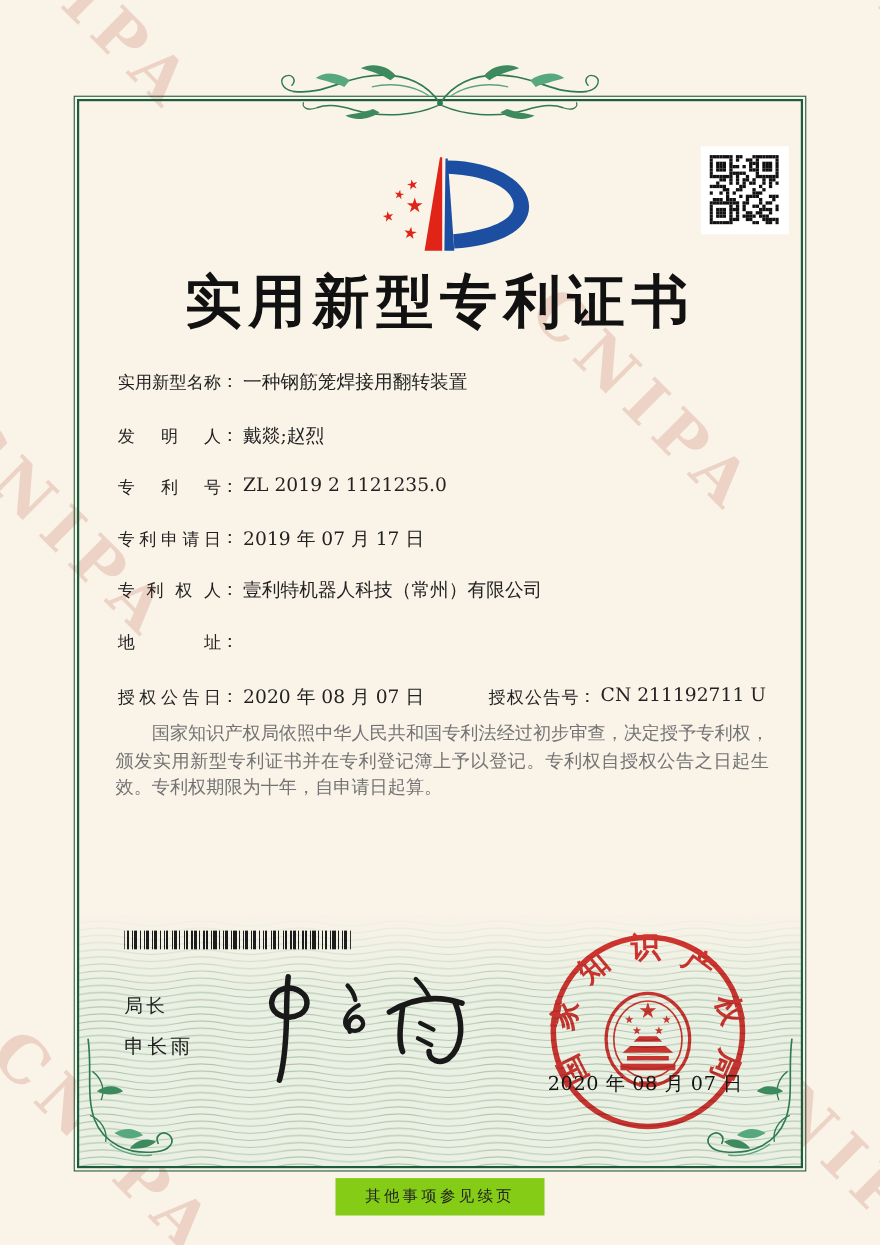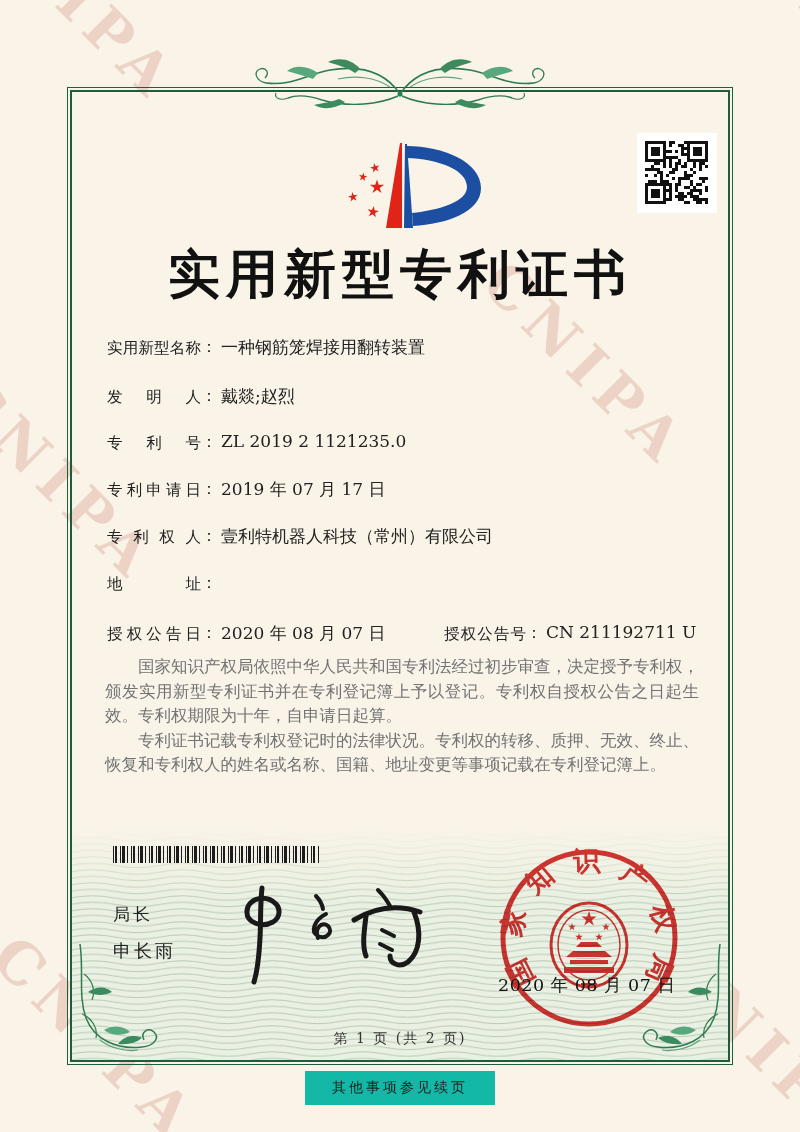--- a/index.html
+++ b/index.html
@@ -48,21 +48,21 @@
       font-family:"DejaVu Sans","Liberation Sans",sans-serif;}
   .sig-name{position:absolute;left:113px;top:939px;font-size:18px;letter-spacing:3px;color:#222;
       font-family:"DejaVu Sans","Liberation Sans",sans-serif;}
 
   .seal-wrap{position:absolute;left:496px;top:845px;width:186px;height:186px;mix-blend-mode:multiply;}
   .seal-date{position:absolute;left:498px;top:973px;width:150px;font-size:17.5px;color:#121212;
       letter-spacing:0.5px;white-space:nowrap;}
 
   .pageinfo{position:absolute;left:0;top:1030px;width:100%;text-align:center;
       font-size:14px;letter-spacing:2px;color:#333;}
-  .note{position:absolute;left:305px;top:1071px;width:190px;height:34px;background:#14b8a6;
+  .note{position:absolute;left:305px;top:1071px;width:190px;height:34px;background:#84cc16;
       display:flex;align-items:center;justify-content:center;font-size:14px;letter-spacing:3px;color:#222;}
 </style>
 </head>
 <body>
 
 <div class="page">
 
   <span class="wm" style="left:-55px;top:-35px;">CNIPA</span>
   <span class="wm" style="left:688px;top:-35px;">CNIPA</span>
   <span class="wm" style="left:455px;top:330px;">CNIPA</span>
@@ -402,21 +402,20 @@
       <span class="val">2020 年 08 月 07 日</span>
   </div>
   <div class="frow" style="top:622px;left:444px;">
     <span class="lbl2">授权公告号</span>
       <span class="colon">：</span>
       <span class="val">CN 211192711 U</span>
   </div>
 
   <div class="paras">
     <p>国家知识产权局依照中华人民共和国专利法经过初步审查，决定授予专利权，颁发实用新型专利证书并在专利登记簿上予以登记。专利权自授权公告之日起生效。专利权期限为十年，自申请日起算。</p>
-    <p>专利证书记载专利权登记时的法律状况。专利权的转移、质押、无效、终止、恢复和专利权人的姓名或名称、国籍、地址变更等事项记载在专利登记簿上。</p>
   </div>
 
   <div class="barcode"></div>
 
   <div class="sig-title">局长</div>
   <div class="sig-name">申长雨</div>
 
   <svg class="abs" style="left:230px;top:880px;" width="200" height="108" viewBox="0 0 200 108" fill="none" stroke="#191919" stroke-width="5" stroke-linecap="round" stroke-linejoin="round">
     <path d="M32,8 C30,26 31,40 30,58 C29,78 27,92 24,102"></path>
     <path d="M46,24 C36,14 18,18 17,31 C16,43 32,48 43,42 C51,37 50,28 46,24"></path>
@@ -450,16 +449,15 @@
           <path d="M70,112 L116,112 L109,106 L77,106 Z"></path>
           <rect x="74" y="115" width="38" height="4"></rect>
           <rect x="68" y="122" width="50" height="6"></rect>
           <rect x="85" y="138" width="16" height="5"></rect>
         </g>
       </g>
     </svg>
   </div>
   <div class="seal-date">2020 年 08 月 07 日</div>
 
-  <div class="pageinfo">第 1 页 (共 2 页)</div>
   <div class="note">其他事项参见续页</div>
 
 </div>
 
 </body></html>

